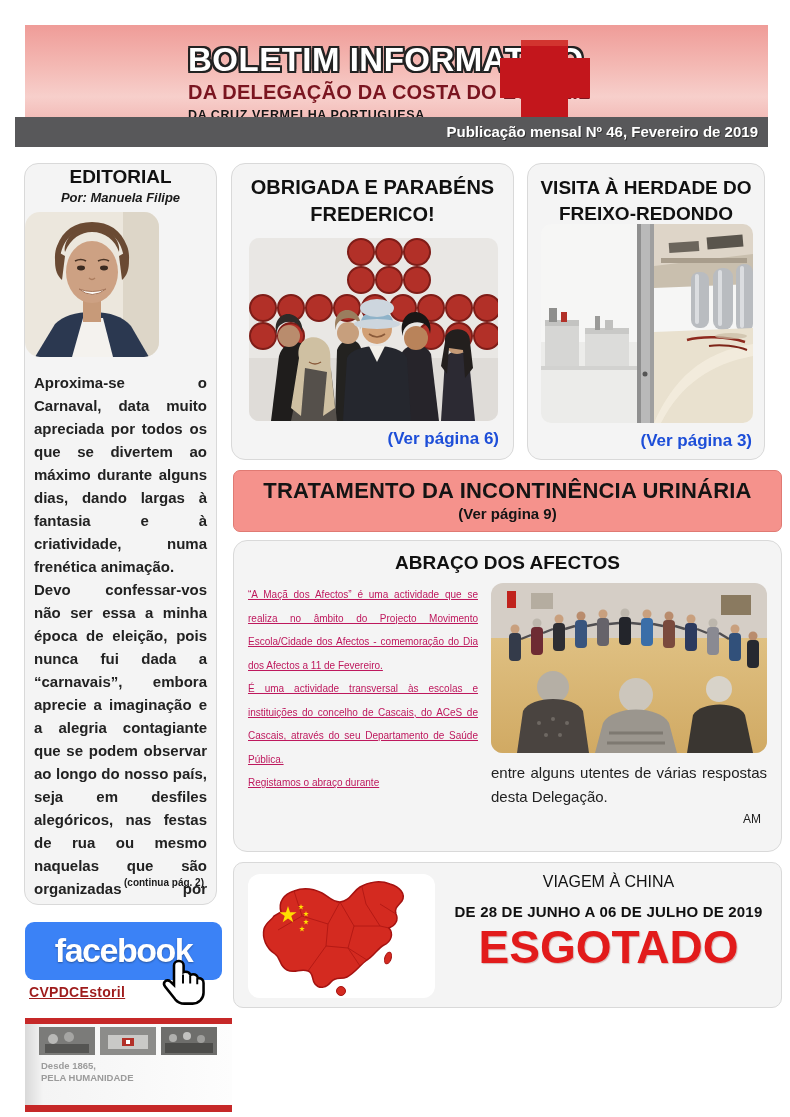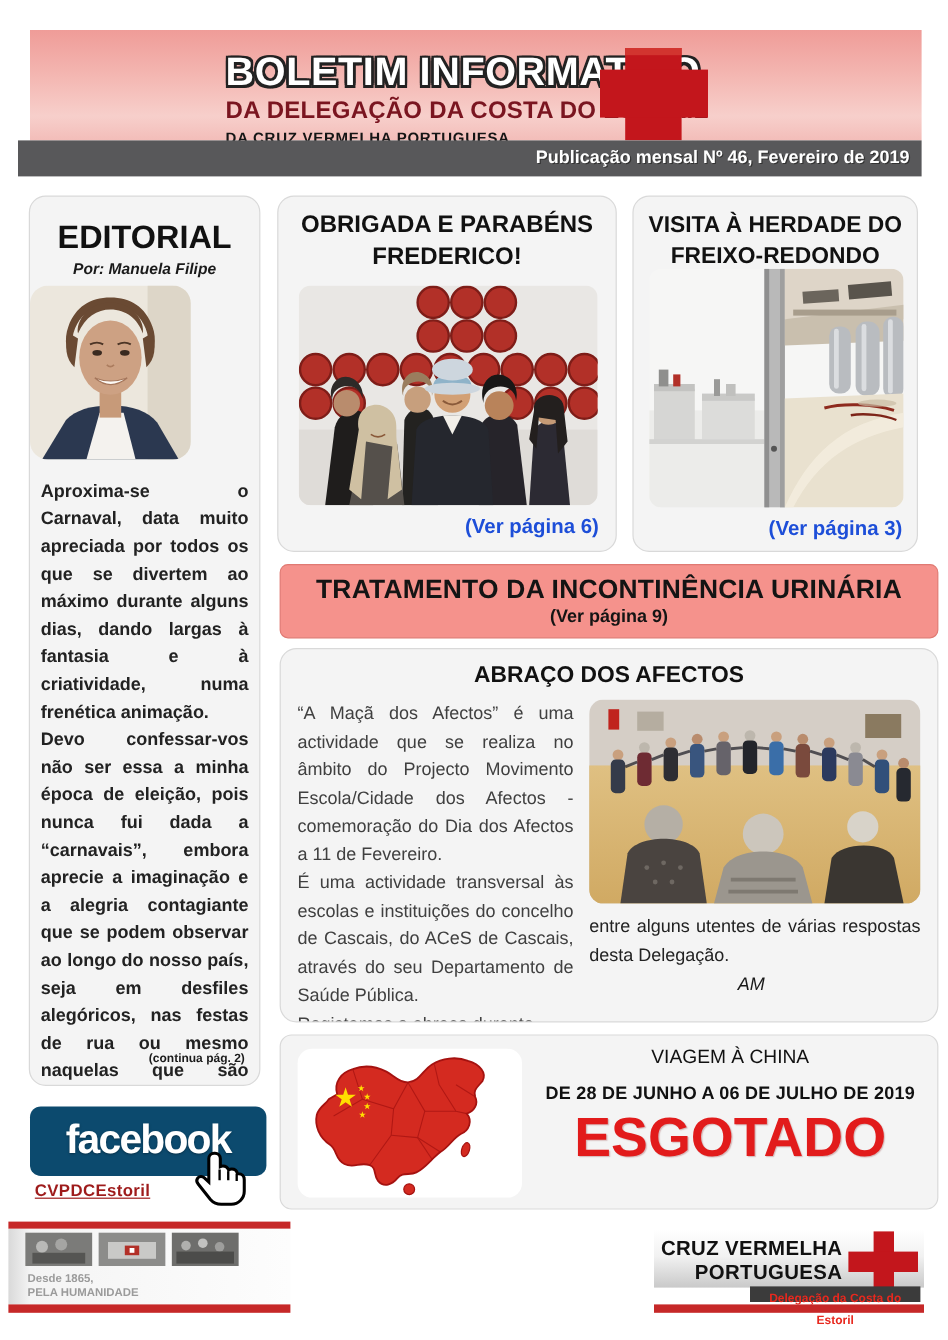--- a/index.html
+++ b/index.html
@@ -21,21 +21,21 @@
     font-size:15px;font-weight:700;text-shadow:1px 1px 0 #333;}
 
   
   .card{position:absolute;background:#f4f4f4;border:1px solid #d9d9d9;border-radius:14px;box-sizing:border-box;overflow:hidden;}
   .card-title{font-weight:700;text-align:center;color:#111;}
   .photo{display:block;border-radius:10px;overflow:hidden;}
   .caption{position:absolute;font-weight:700;font-size:17px;color:#1d4ed8;}
 
   
   .editorial{left:24px;top:163px;width:193px;height:742px;}
-  .ed-title{font-size:27px;margin-top:19px;}
+  .ed-title{font-size:19px;margin-top:2px;}
   .ed-byline{font-size:13px;font-weight:700;font-style:italic;text-align:center;margin-top:2px;}
   .ed-photo{margin:7px auto 0 auto;border-radius:15px;}
   .ed-body{padding:10px 9px 0 9px;font-size:15px;line-height:23px;text-align:justify;color:#222;}
   .ed-body p{margin:0;font-weight:bold;}
   .ed-continua{position:absolute;right:12px;bottom:16px;font-size:10px;font-weight:700;}
 
   
   .frederico{left:231px;top:163px;width:283px;height:297px;}
   .fred-title{font-size:20px;line-height:1.35;padding:10px 10px 0 10px;}
   .fred-photo{position:absolute;left:17px;top:74px;}
@@ -48,47 +48,47 @@
   
   .inc-banner{position:absolute;left:233px;top:470px;width:549px;height:62px;background:#f5928c;
     border:1px solid #e07a73;border-radius:7px;text-align:center;box-sizing:border-box;}
   .inc-title{font-size:22px;font-weight:700;color:#141414;margin-top:7px;letter-spacing:.2px;}
   .inc-caption{font-size:15px;font-weight:700;color:#141414;margin-top:1px;}
 
   
   .abraco{left:233px;top:540px;width:549px;height:312px;}
   .ab-title{font-size:19px;margin-top:11px;}
   .ab-cols{display:flex;padding:9px 14px 0 14px;}
-  .ab-left{width:238px;font-size:15px;line-height:23.5px;text-align:justify;color:#404040;}
+  .ab-left{width:238px;font-size:10px;line-height:23.5px;text-align:justify;color:#be185d;text-decoration:underline;}
   .ab-left p{margin:0;}
   .ab-right{flex:1;margin-left:13px;}
   .ab-photo{border-radius:12px;}
   .ab-cont{font-size:15px;line-height:23.5px;text-align:justify;color:#222;margin-top:8px;}
-  .ab-sign{font-size:15px;font-style:italic;text-align:center;margin-top:4px;padding-right:6px;}
+  .ab-sign{font-size:12px;text-align:right;margin-top:4px;padding-right:6px;}
 
   
   .viagem{left:233px;top:862px;width:549px;height:146px;border-radius:10px;}
   .map-box{position:absolute;left:14px;top:11px;width:187px;height:124px;background:#fff;border-radius:12px;}
   .vg-right{position:absolute;left:208px;right:6px;top:10px;text-align:center;}
   .vg-title{font-size:16px;font-weight:400;color:#111;}
   .vg-dates{font-size:15px;font-weight:700;color:#111;margin-top:12px;letter-spacing:.2px;}
   .vg-status{font-size:46px;font-weight:700;color:#e21b1b;line-height:1.05;margin-top:3px;
     text-shadow:1px 1px 1px rgba(120,0,0,.25);}
 
   
-  .fb-box{position:absolute;left:25px;top:922px;width:197px;height:58px;background:#0c4a6e;
+  .fb-box{position:absolute;left:25px;top:922px;width:197px;height:58px;background:#3b82f6;
     border-radius:9px;text-align:center;cursor:pointer;}
   .fb-box span{color:#fff;font-size:34px;font-weight:700;letter-spacing:-1.5px;line-height:56px;
     text-shadow:0 1px 2px rgba(0,0,0,.35);}
   .cursor-wrap{position:absolute;left:160px;top:958px;width:52px;height:54px;}
   .fb-handle{position:absolute;left:29px;top:984px;font-size:14px;font-weight:800;color:#9e1b1b;
     text-decoration:underline;letter-spacing:.3px;}
 
   
-  .humanity{position:absolute;left:7px;top:1018px;width:207px;height:76px;padding-left:28px;}
+  .humanity{position:absolute;left:25px;top:1018px;width:207px;height:94px;}
   .hb-stripe{position:absolute;left:0;width:100%;background:#c62828;}
   .hb-top{top:0;height:6px;}
   .hb-bottom{bottom:0;height:7px;}
   .hb-mid{position:absolute;top:6px;bottom:7px;left:0;right:0;
     background:linear-gradient(90deg,#d9d9d9 0,#f4f4f4 18px,#fdfdfd 100%);}
   .hb-photos{position:absolute;left:14px;top:3px;display:flex;gap:5px;}
   .hb-photo{width:56px;height:28px;}
   .hb-text{position:absolute;left:16px;top:36px;font-size:9.5px;font-weight:600;color:#9b9b9b;line-height:1.3;}
 
   
@@ -441,29 +441,14 @@
         </svg>
       </div>
       <div class="hb-text">
         <div>Desde 1865,</div>
         <div>PELA HUMANIDADE</div>
       </div>
     </div>
     <div class="hb-stripe hb-bottom"></div>
   </div>
 
-  <div class="footer-logo">
-    <div class="fl-grad"></div>
-    <div class="fl-text">
-      <div class="fl-line">CRUZ VERMELHA</div>
-      <div class="fl-line">PORTUGUESA</div>
-    </div>
-    <svg class="fl-cross" width="62" height="50" viewBox="0 0 62 50">
-      <rect x="23" y="0" width="17" height="50" fill="#c3161c"></rect>
-      <rect x="2" y="17" width="58" height="17" fill="#c3161c"></rect>
-    </svg>
-    <div class="fl-bar">
-      <span>Delegação da Costa do Estoril</span>
-    </div>
-    <div class="fl-rule"></div>
-  </div>
 
 </div>
 
 </body></html>

